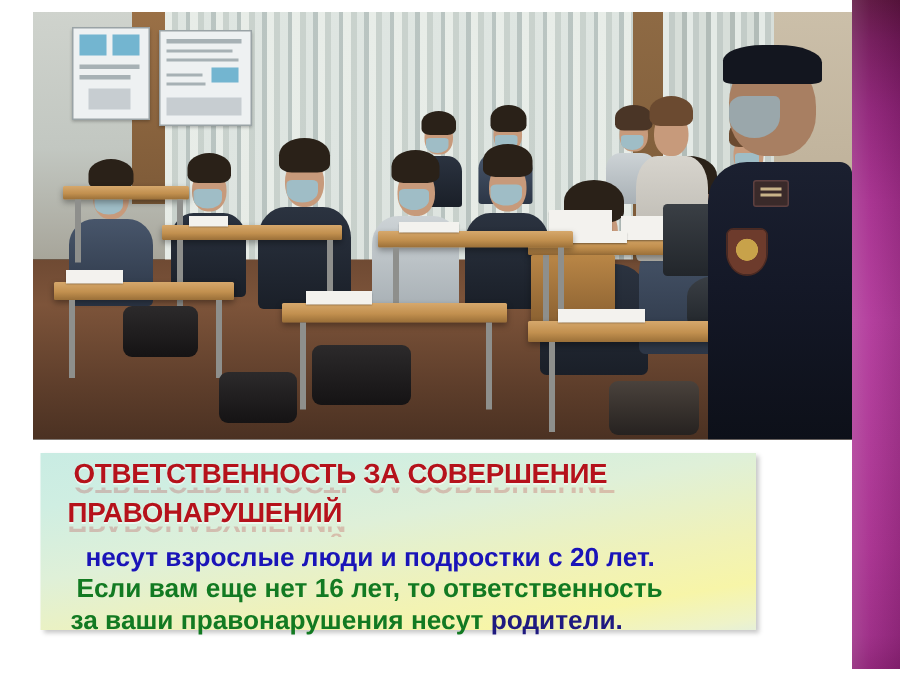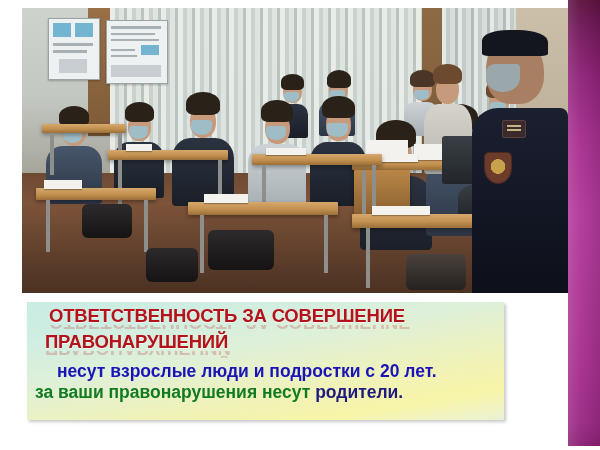--- a/index.html
+++ b/index.html
@@ -268,21 +268,21 @@
   .ttl-reflect.l2 { margin-left: 10px; }
 
   .body-line {
     font-weight: bold;
     font-size: 17.5px;
     line-height: 21px;
     white-space: nowrap;
   }
   .line-blue  { color: #1a14b8; margin-left: 22px; margin-top: 3px; }
   .line-green { color: #127a22; margin-left: 16px; }
-  .line-green2{ color: #127a22; }
+  .line-green2{ color: #127a22; margin-left: 12px; }
   .word-navy  { color: #1f1a80; }
 </style>
 </head>
 <body>
 
 <div class="slide">
 
   <div class="side-band">
     <div class="side-band-sheen"></div>
   </div>
@@ -453,20 +453,21 @@
     <div class="caption-lines">
 
       <div class="ttl l1">ОТВЕТСТВЕННОСТЬ ЗА СОВЕРШЕНИЕ</div>
       <div class="ttl-reflect l1">ОТВЕТСТВЕННОСТЬ ЗА СОВЕРШЕНИЕ</div>
 
       <div class="ttl l2">ПРАВОНАРУШЕНИЙ</div>
       <div class="ttl-reflect l2">ПРАВОНАРУШЕНИЙ</div>
 
       <div class="body-line line-blue">несут взрослые люди и подростки с 20 лет.</div>
 
+      <div class="body-line line-green">Если вам еще нет 16 лет, то ответственность</div>
 
       <div class="body-line line-green2">
         <span>за ваши правонарушения несут</span>
         <span class="word-navy">родители.</span>
       </div>
 
     </div>
   </div>
 
 </div>

